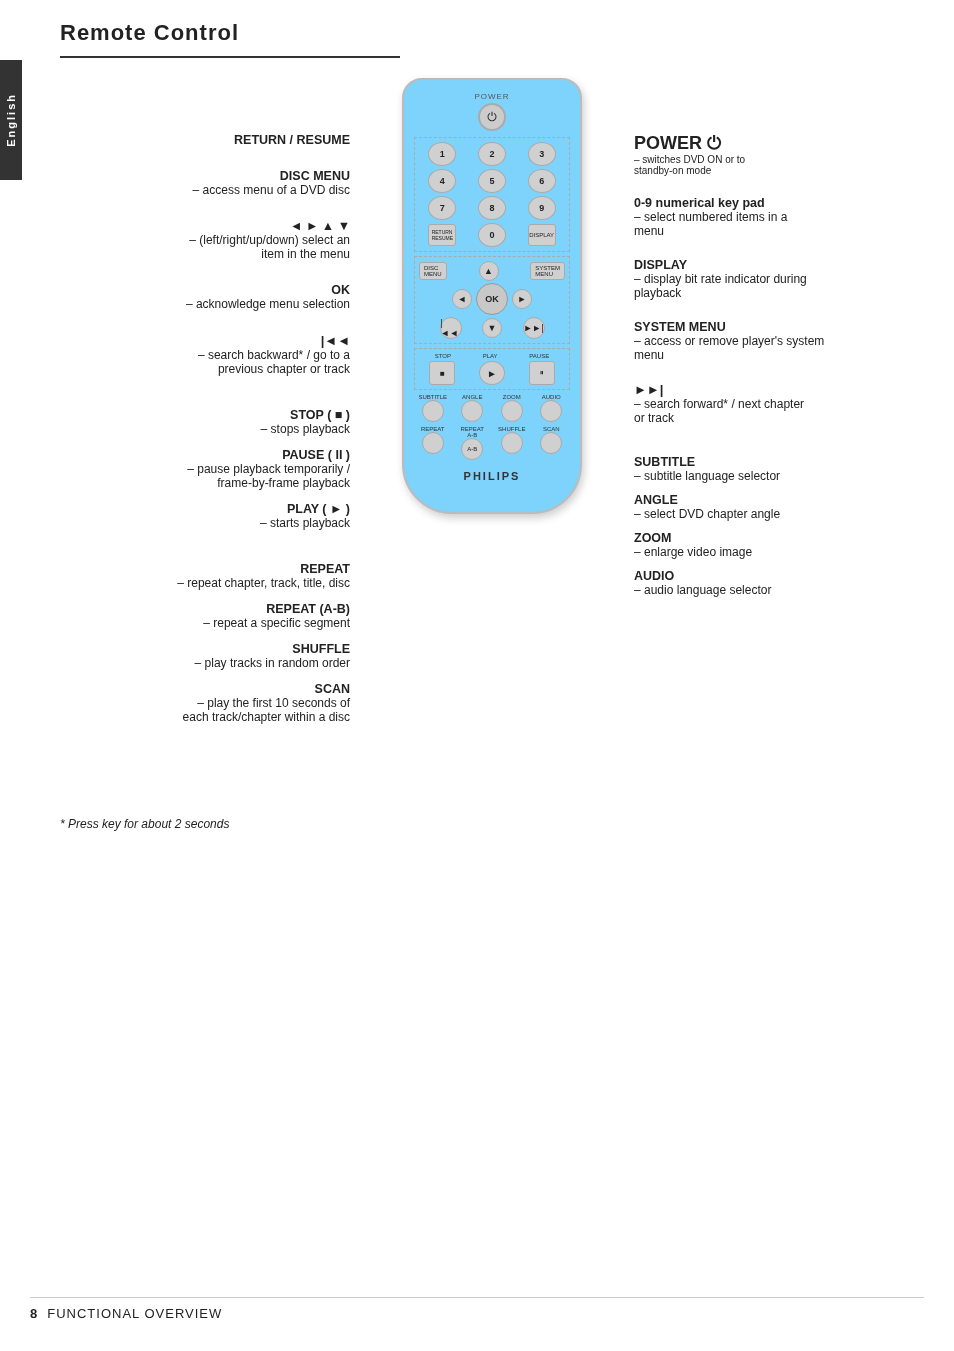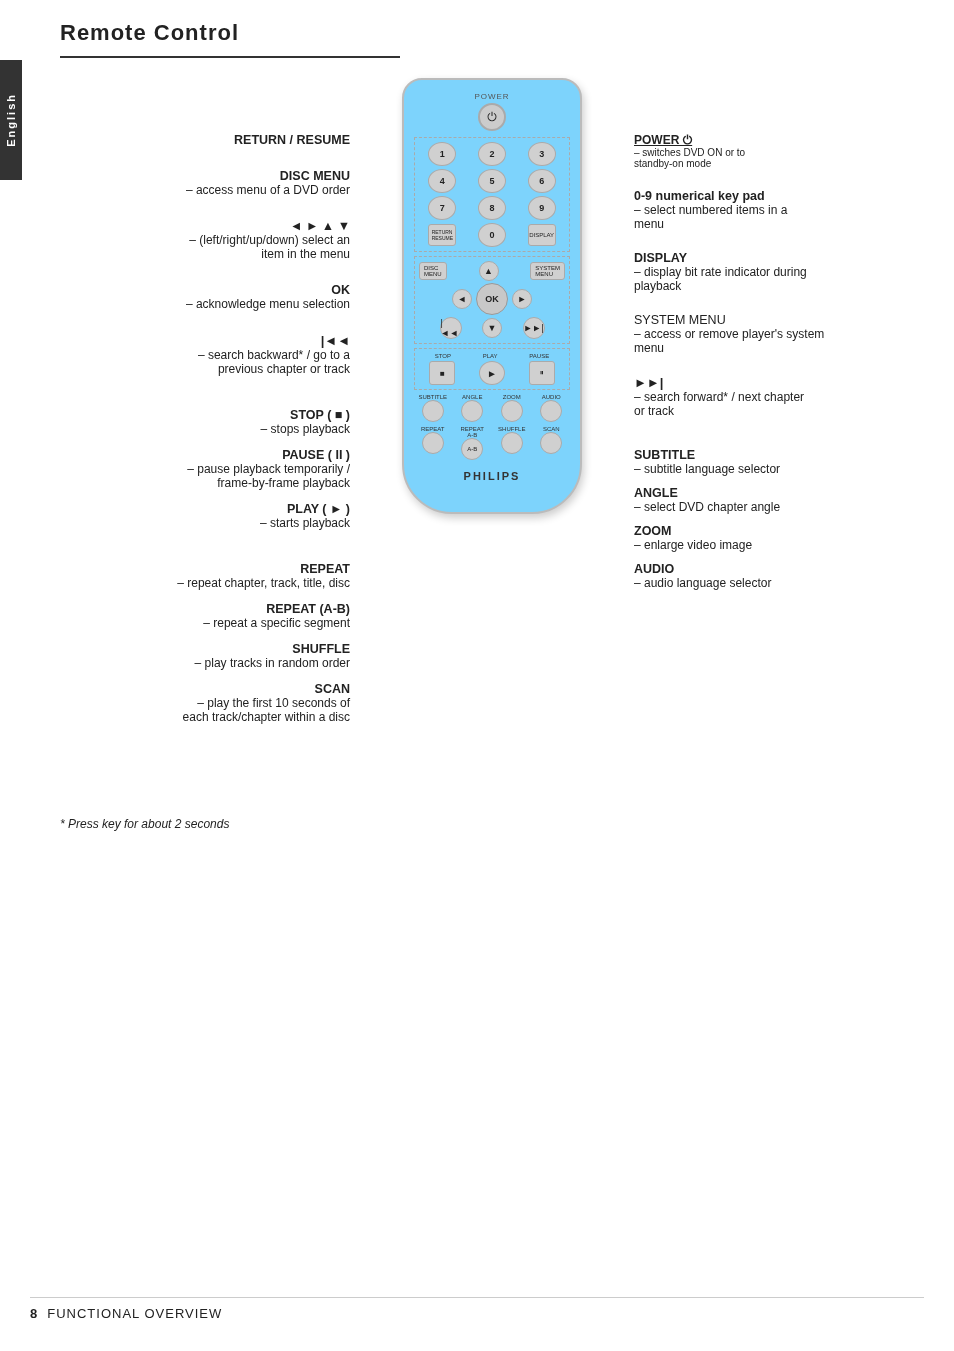--- a/index.html
+++ b/index.html
@@ -380,21 +380,21 @@
       <div class="spacer-lg"></div>
 
       <div class="label-group">
         <span class="label-title" style="font-weight:bold;font-size:12.5px;">RETURN / RESUME</span>
       </div>
 
       <div class="spacer-sm"></div>
 
       <div class="label-group">
         <span class="label-title" style="font-weight:bold;font-size:12.5px;">DISC MENU</span>
-        <span class="label-desc" style="font-size:12px;text-align:right;">– access menu of a DVD order</span>
+        <span class="label-desc" style="font-size:12px;text-align:right;">– access menu of a DVD disc</span>
       </div>
 
       <div class="spacer-sm"></div>
 
       <div class="label-group">
         <span class="label-title" style="font-weight:bold;font-size:12.5px;">◄ ► ▲ ▼</span>
         <span class="label-desc" style="font-size:12px;text-align:right;">– (left/right/up/down) select an<br>item in the menu</span>
       </div>
 
       <div class="spacer-sm"></div>
@@ -548,42 +548,42 @@
         <div class="philips-label">PHILIPS</div>
 
       </div>
     </div>
 
     <div class="right-labels">
 
       <div class="spacer-lg"></div>
 
       <div class="label-group-right">
-        <span class="label-title" style="font-weight:bold;font-size:12px;text-decoration:underline;">POWER ⏻</span>
+        <span class="label-title" style="font-weight:bold;font-size:18px;">POWER ⏻</span>
         <span class="label-desc" style="font-size:10px;">– switches DVD ON or to<br>standby-on mode</span>
       </div>
 
       <div class="spacer-sm"></div>
 
       <div class="label-group-right">
         <span class="label-title" style="font-weight:bold;font-size:12.5px;">0-9 numerical key pad</span>
         <span class="label-desc" style="font-size:12px;">– select numbered items in a<br>menu</span>
       </div>
 
       <div class="spacer-sm"></div>
 
       <div class="label-group-right">
         <span class="label-title" style="font-weight:bold;font-size:12.5px;">DISPLAY</span>
         <span class="label-desc" style="font-size:12px;">– display bit rate indicator during<br>playback</span>
       </div>
 
       <div class="spacer-sm"></div>
 
       <div class="label-group-right">
-        <span class="label-title" style="font-weight:normal;font-size:12.5px;">SYSTEM MENU</span>
+        <span class="label-title" style="font-weight:bold;font-size:12.5px;">SYSTEM MENU</span>
         <span class="label-desc" style="font-size:12px;">– access or remove player's system<br>menu</span>
       </div>
 
       <div class="spacer-sm"></div>
 
       <div class="label-group-right">
         <span class="label-title" style="font-weight:bold;font-size:13px;">►►|</span>
         <span class="label-desc" style="font-size:12px;">– search forward* / next chapter<br>or track</span>
       </div>
 

